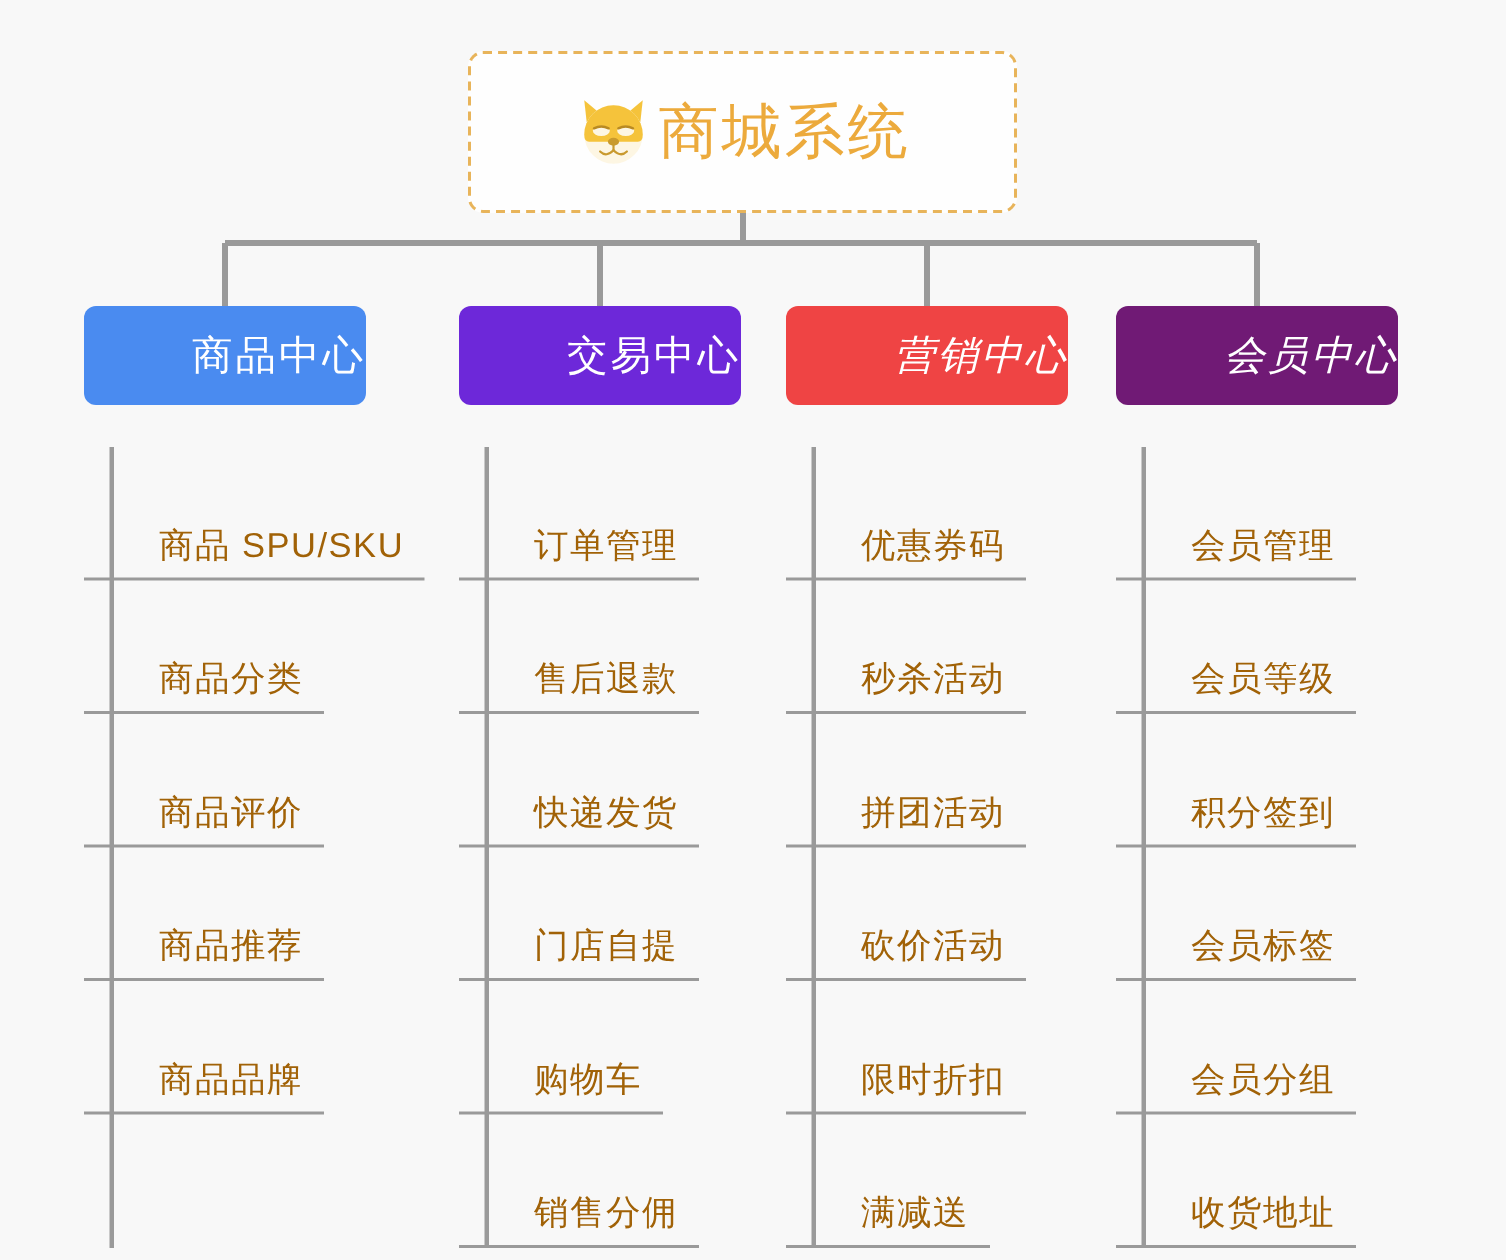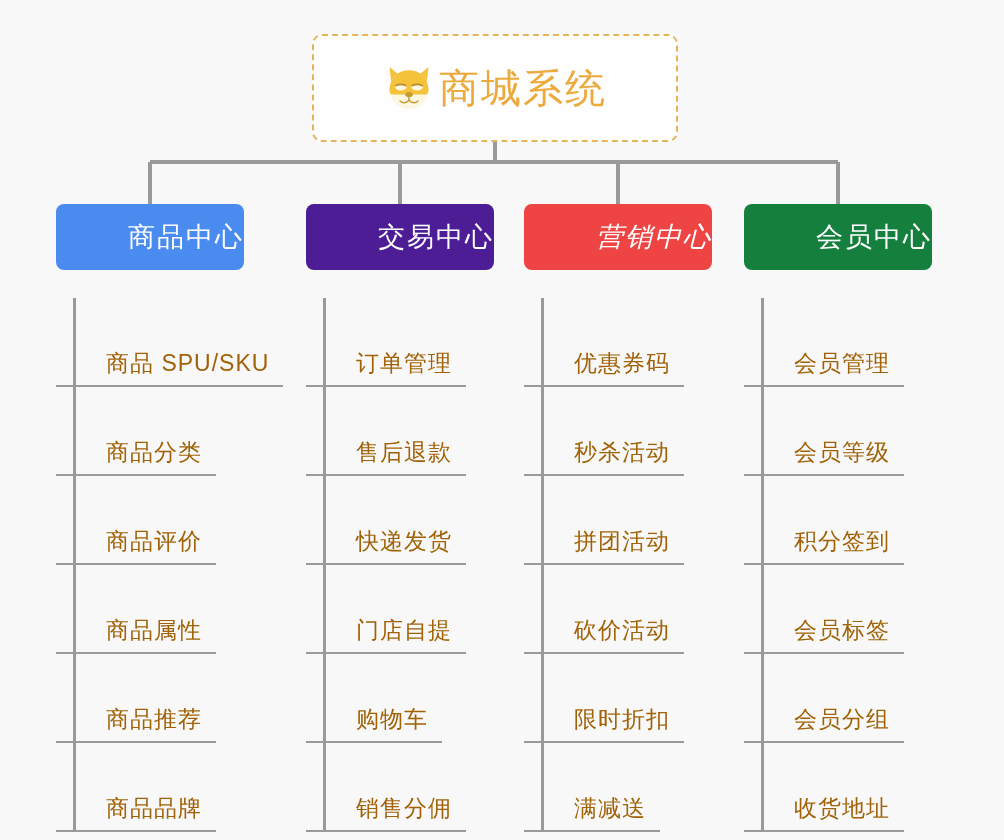--- a/index.html
+++ b/index.html
@@ -162,33 +162,30 @@
       <div class="leaf">
           <span class="leaf-text">商品 SPU/SKU</span>
         </div>
       <div class="leaf">
           <span class="leaf-text">商品分类</span>
         </div>
       <div class="leaf">
           <span class="leaf-text">商品评价</span>
         </div>
       <div class="leaf">
-          <span class="leaf-text">商品属性</span>
-        </div>
-      <div class="leaf">
           <span class="leaf-text">商品推荐</span>
         </div>
       <div class="leaf">
           <span class="leaf-text">商品品牌</span>
         </div>
     </div>
   </div>
 
   <div class="branch" id="branch-2">
-    <div class="branch-header" style="background:#4c1d95;font-family:Liberation Mono, monospace;">
+    <div class="branch-header" style="background:#6d28d9;font-family:Liberation Mono, monospace;">
       <span>交易中心</span>
     </div>
     <div class="leaf-list">
       <div class="spine" style="height:534px;"></div>
       <div class="leaf">
           <span class="leaf-text">订单管理</span>
         </div>
       <div class="leaf">
           <span class="leaf-text">售后退款</span>
         </div>
@@ -228,21 +225,21 @@
       <div class="leaf">
           <span class="leaf-text">限时折扣</span>
         </div>
       <div class="leaf">
           <span class="leaf-text">满减送</span>
         </div>
     </div>
   </div>
 
   <div class="branch" id="branch-4">
-    <div class="branch-header" style="background:#15803d;">
+    <div class="branch-header" style="background:#701a75;font-style:italic;">
       <span>会员中心</span>
     </div>
     <div class="leaf-list">
       <div class="spine" style="height:534px;"></div>
       <div class="leaf">
           <span class="leaf-text">会员管理</span>
         </div>
       <div class="leaf">
           <span class="leaf-text">会员等级</span>
         </div>

